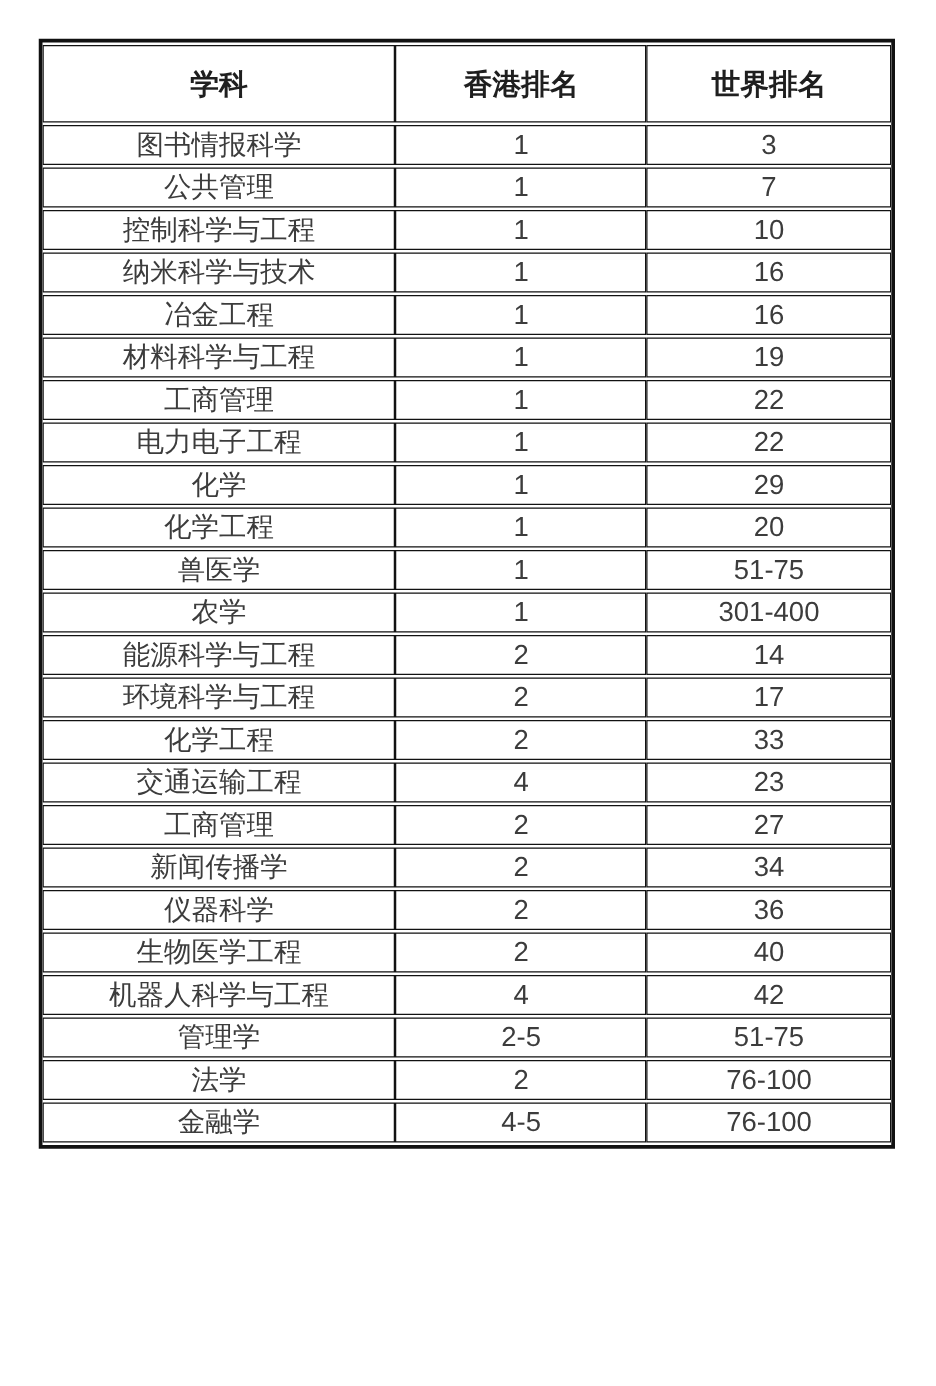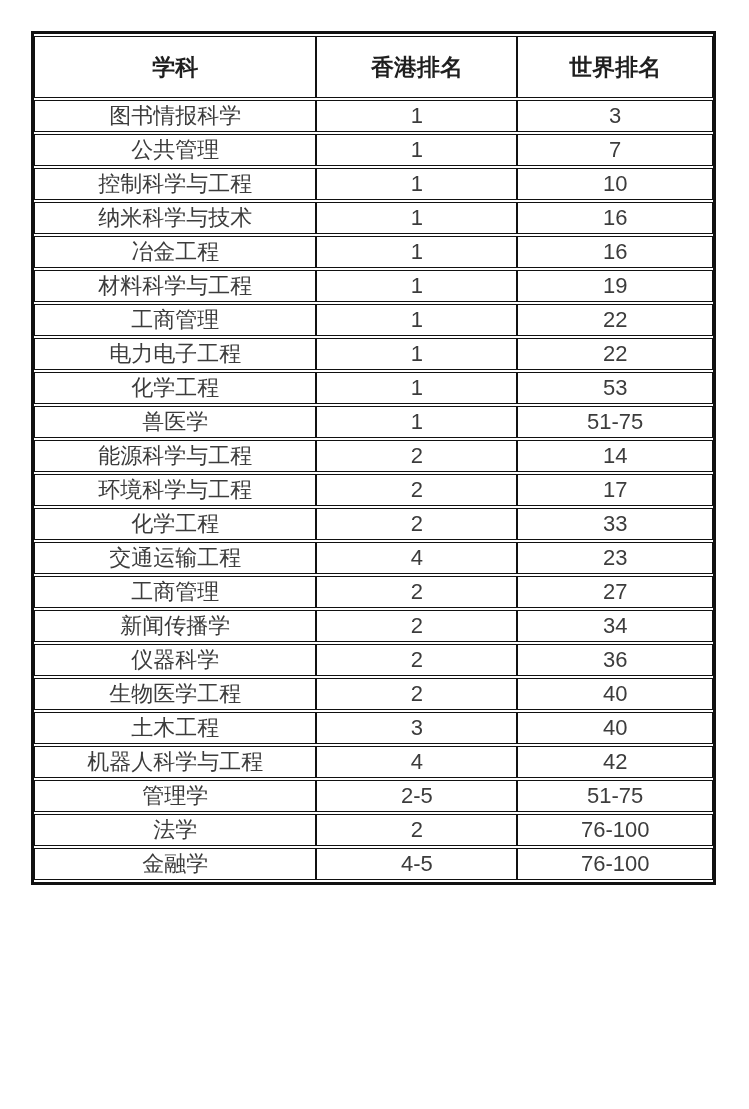--- a/index.html
+++ b/index.html
@@ -108,28 +108,38 @@
           <td>工商管理</td>
           <td class="rank-bold">1</td>
           <td>22</td>
         </tr>
         <tr>
           <td>电力电子工程</td>
           <td class="rank-bold">1</td>
           <td>22</td>
         </tr>
         <tr>
+          <td>化学</td>
+          <td class="rank-bold">1</td>
+          <td>29</td>
+        </tr>
+        <tr>
           <td>化学工程</td>
           <td class="rank-bold">1</td>
-          <td>53</td>
+          <td>20</td>
         </tr>
         <tr>
           <td>兽医学</td>
           <td class="rank-bold">1</td>
           <td>51-75</td>
+        </tr>
+        <tr>
+          <td>农学</td>
+          <td class="rank-bold">1</td>
+          <td>301-400</td>
         </tr>
         <tr>
           <td>能源科学与工程</td>
           <td>2</td>
           <td>14</td>
         </tr>
         <tr>
           <td>环境科学与工程</td>
           <td>2</td>
           <td>17</td>
@@ -155,25 +165,20 @@
           <td>34</td>
         </tr>
         <tr>
           <td>仪器科学</td>
           <td>2</td>
           <td>36</td>
         </tr>
         <tr>
           <td>生物医学工程</td>
           <td>2</td>
-          <td>40</td>
-        </tr>
-        <tr>
-          <td>土木工程</td>
-          <td>3</td>
           <td>40</td>
         </tr>
         <tr>
           <td>机器人科学与工程</td>
           <td>4</td>
           <td>42</td>
         </tr>
         <tr>
           <td>管理学</td>
           <td>2-5</td>

